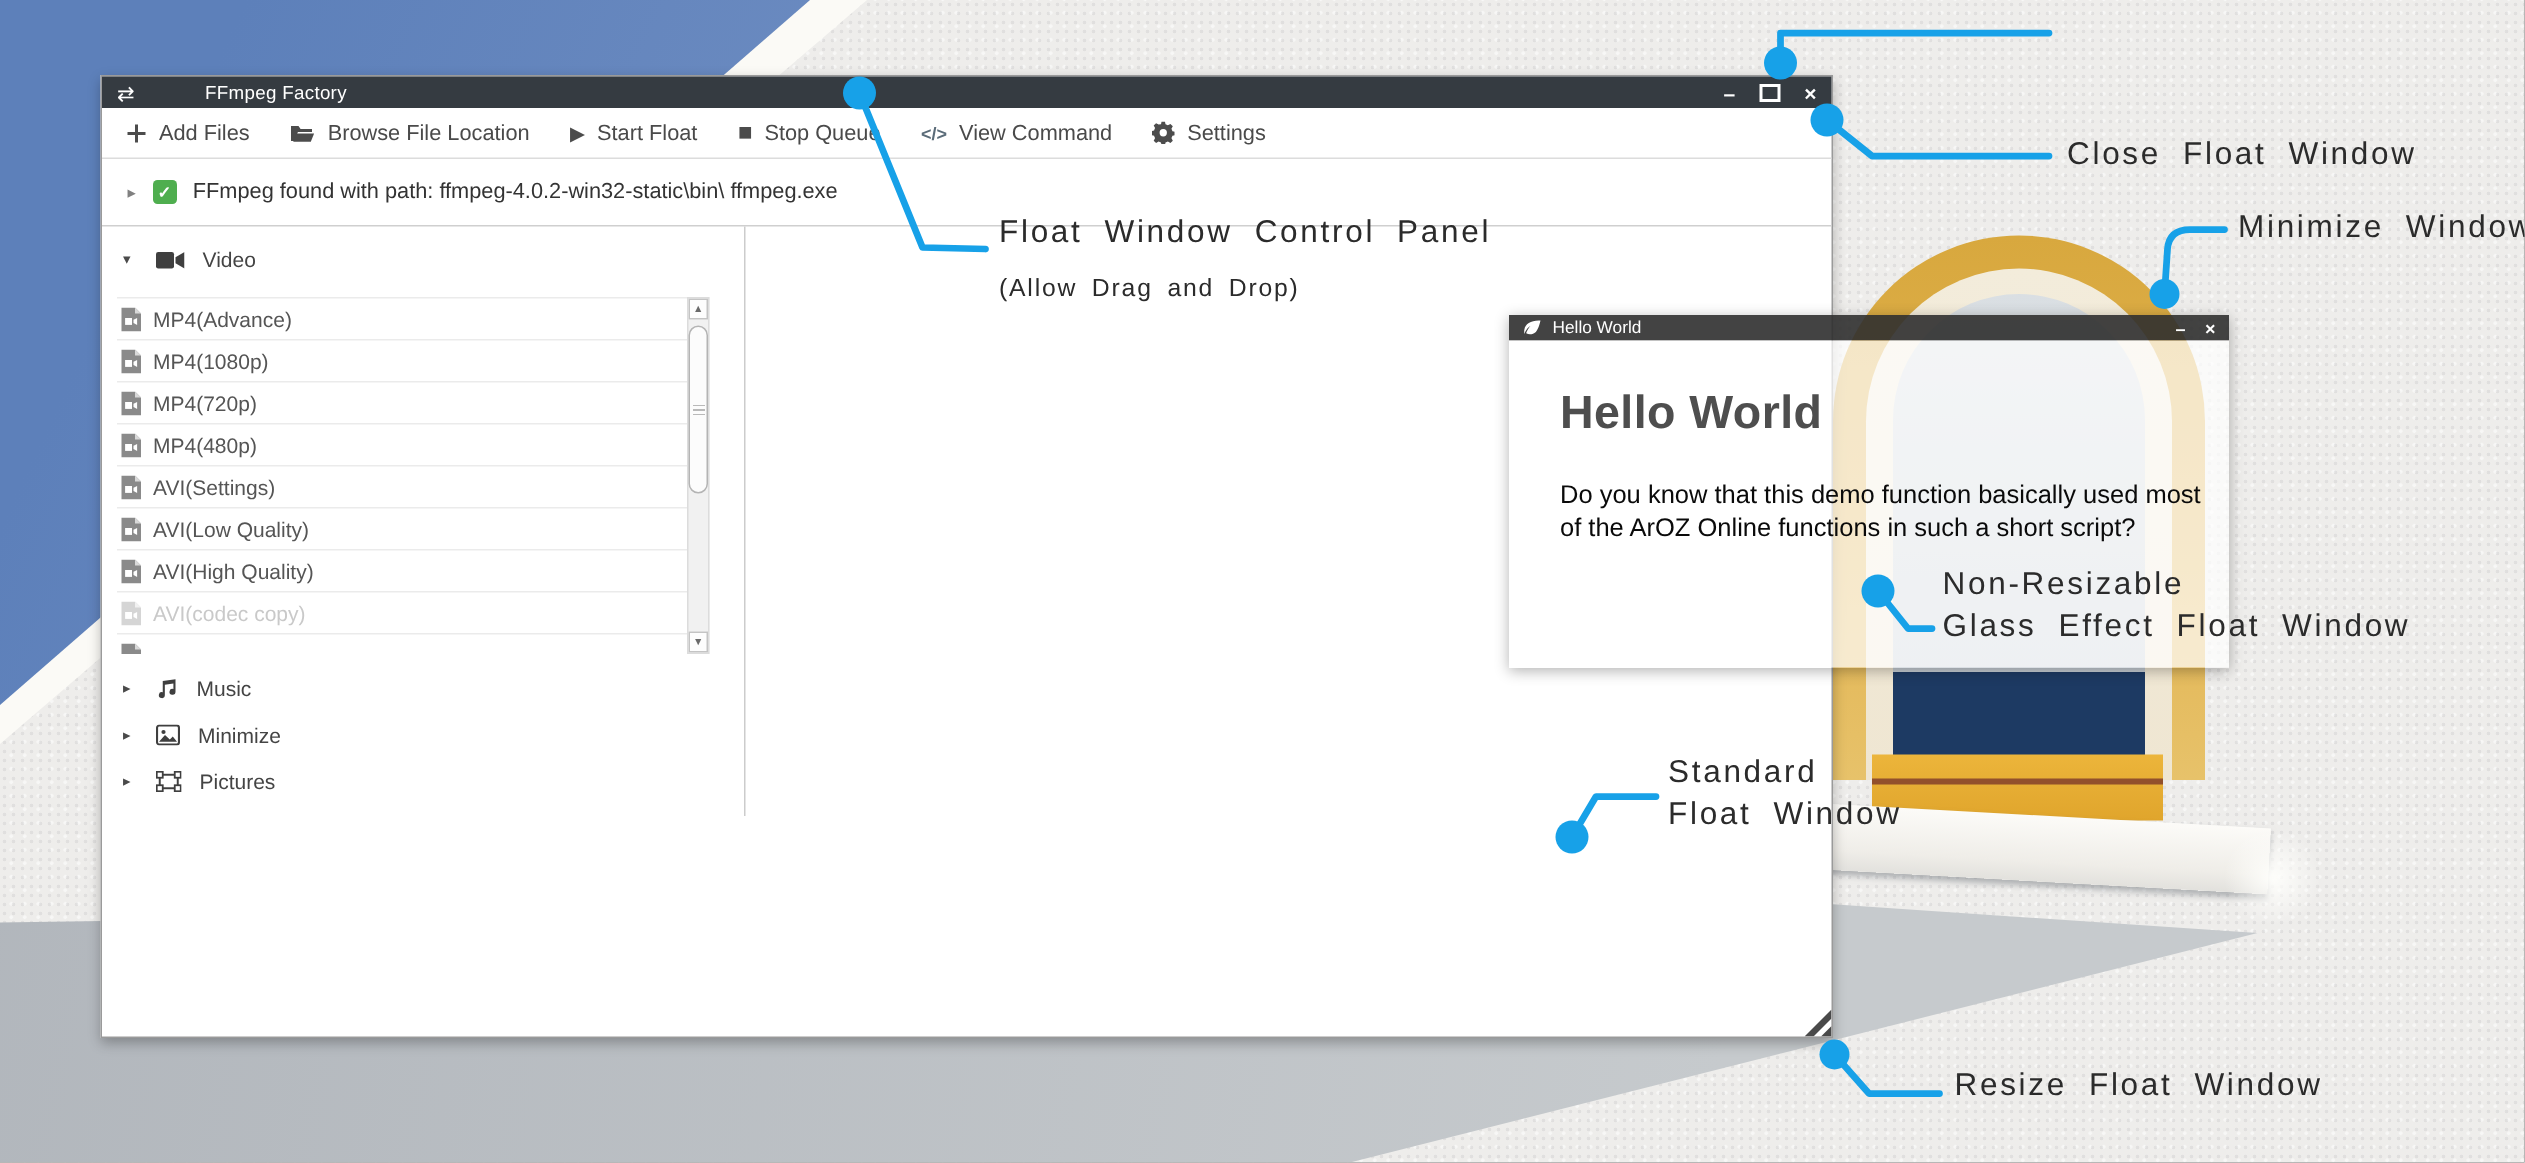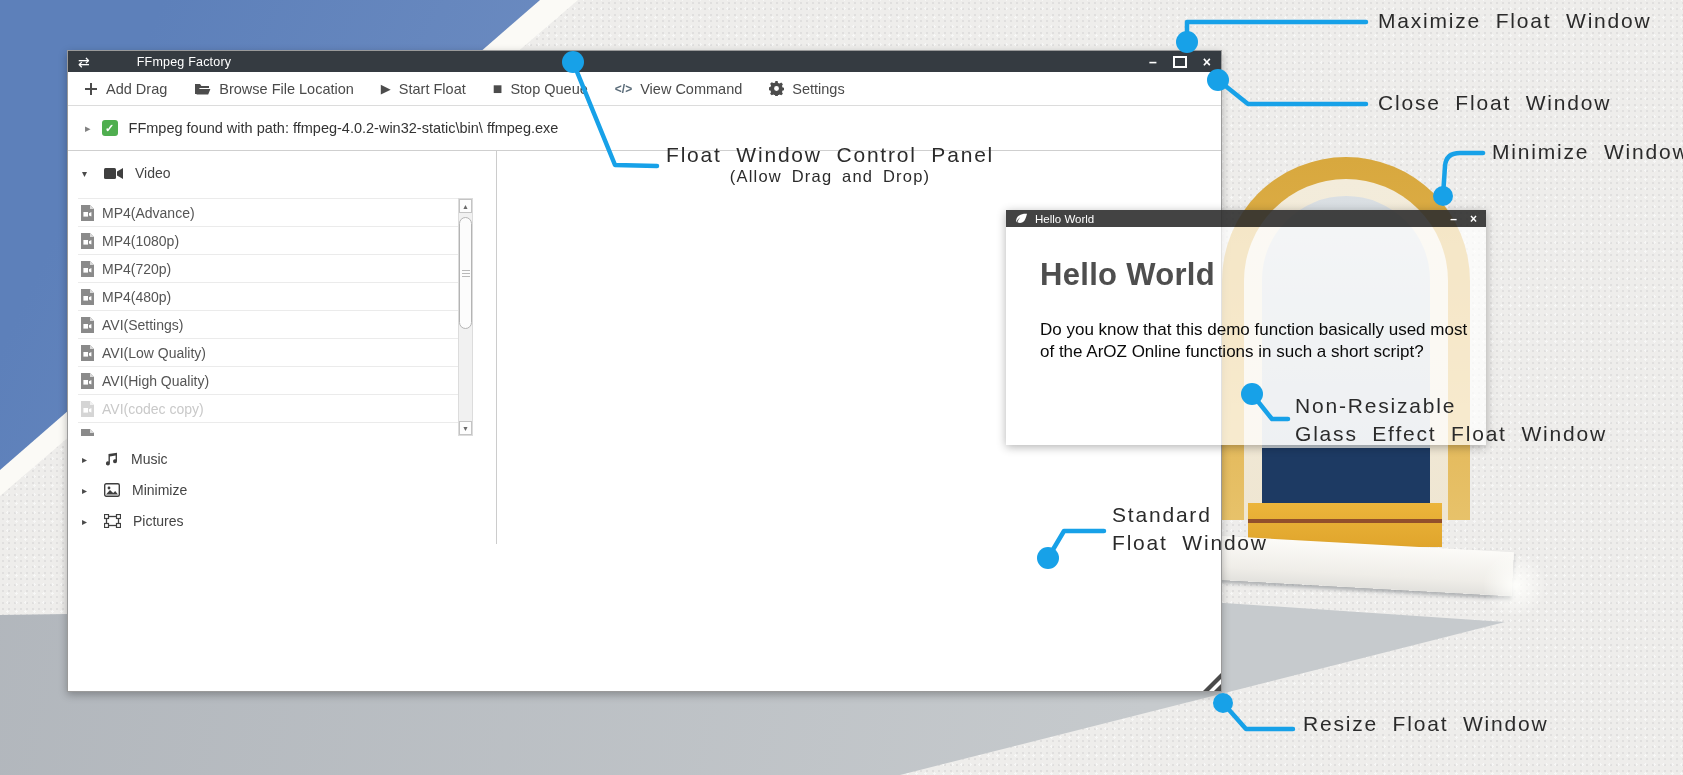--- a/index.html
+++ b/index.html
@@ -103,21 +103,21 @@
   .hwbody{position:relative;height:218px;background:rgba(255,255,255,.70);}
   .hw-heading{position:absolute;left:34px;top:30px;font-size:31px;font-weight:bold;
     color:#4e4e4e;letter-spacing:.3px;}
   .hw-text{position:absolute;left:34px;top:92px;width:445px;font-size:17px;
     line-height:1.3;color:#0a0a0a;}
 
   
   .overlay{position:absolute;left:0;top:0;z-index:30;pointer-events:none;}
   .anno{position:absolute;z-index:31;color:#2b2b2b;font-size:21px;
     letter-spacing:1.8px;word-spacing:7px;white-space:nowrap;pointer-events:none;}
-  .anno .sub{display:block;font-size:16.5px;letter-spacing:1.2px;word-spacing:4px;margin-top:0;text-align:center;}
+  .anno .sub{display:block;font-size:16.5px;letter-spacing:1.2px;word-spacing:4px;margin-top:16px;}
   .anno .l2{display:block;margin-top:4px;}
 
   .z10{z-index:10}.z20{z-index:20}
 </style>
 </head>
 <body>
 
 <div class="stage">
 
   <div class="wall"></div>
@@ -141,21 +141,21 @@
       <span class="tb-btn">–</span>
       <span class="btn-maxsq"></span>
       <span class="tb-btn">×</span>
     </div>
 
     <div class="toolbar">
       <div class="tool">
         <svg width="14" height="14" viewBox="0 0 14 14">
             <path d="M6 1h2v5h5v2H8v5H6V8H1V6h5z" fill="#4c4c4c"></path>
           </svg>
-        <span>Add Drag</span>
+        <span>Add Files</span>
       </div>
       <div class="tool">
         <svg width="17" height="14" viewBox="0 0 17 14">
             <path d="M1 2h5l1.4 2H15v2H5.6L3.4 12H1z" fill="#4c4c4c"></path>
             <path d="M4.6 7h11.8l-2.2 5.5H2.5z" fill="#4c4c4c"></path>
           </svg>
         <span>Browse File Location</span>
       </div>
       <div class="tool">
         <span class="glyph">▶</span>
@@ -353,28 +353,27 @@
       <circle cx="1187" cy="42" r="11"></circle>
       <circle cx="1218" cy="80" r="11"></circle>
       <circle cx="1443" cy="196" r="10"></circle>
       <circle cx="573" cy="62" r="11"></circle>
       <circle cx="1252" cy="394" r="11"></circle>
       <circle cx="1048" cy="558" r="11"></circle>
       <circle cx="1223" cy="703" r="10"></circle>
     </g>
   </svg>
 
-  <div class="anno" style="left:1378px;top:9px">Maximize Float Window</div>
   <div class="anno" style="left:1378px;top:91px">Close Float Window</div>
   <div class="anno" style="left:1492px;top:140px">Minimize Window</div>
   <div class="anno" style="left:666px;top:143px">
     <span>Float Window Control Panel</span>
     <span class="sub">(Allow Drag and Drop)</span>
   </div>
-  <div class="anno" style="left:1295px;top:394px">
+  <div class="anno" style="left:1295px;top:378px">
     <span>Non-Resizable</span>
     <span class="l2">Glass Effect Float Window</span>
   </div>
   <div class="anno" style="left:1112px;top:503px">
     <span>Standard</span>
     <span class="l2">Float Window</span>
   </div>
   <div class="anno" style="left:1303px;top:712px">Resize Float Window</div>
 
 </div>

